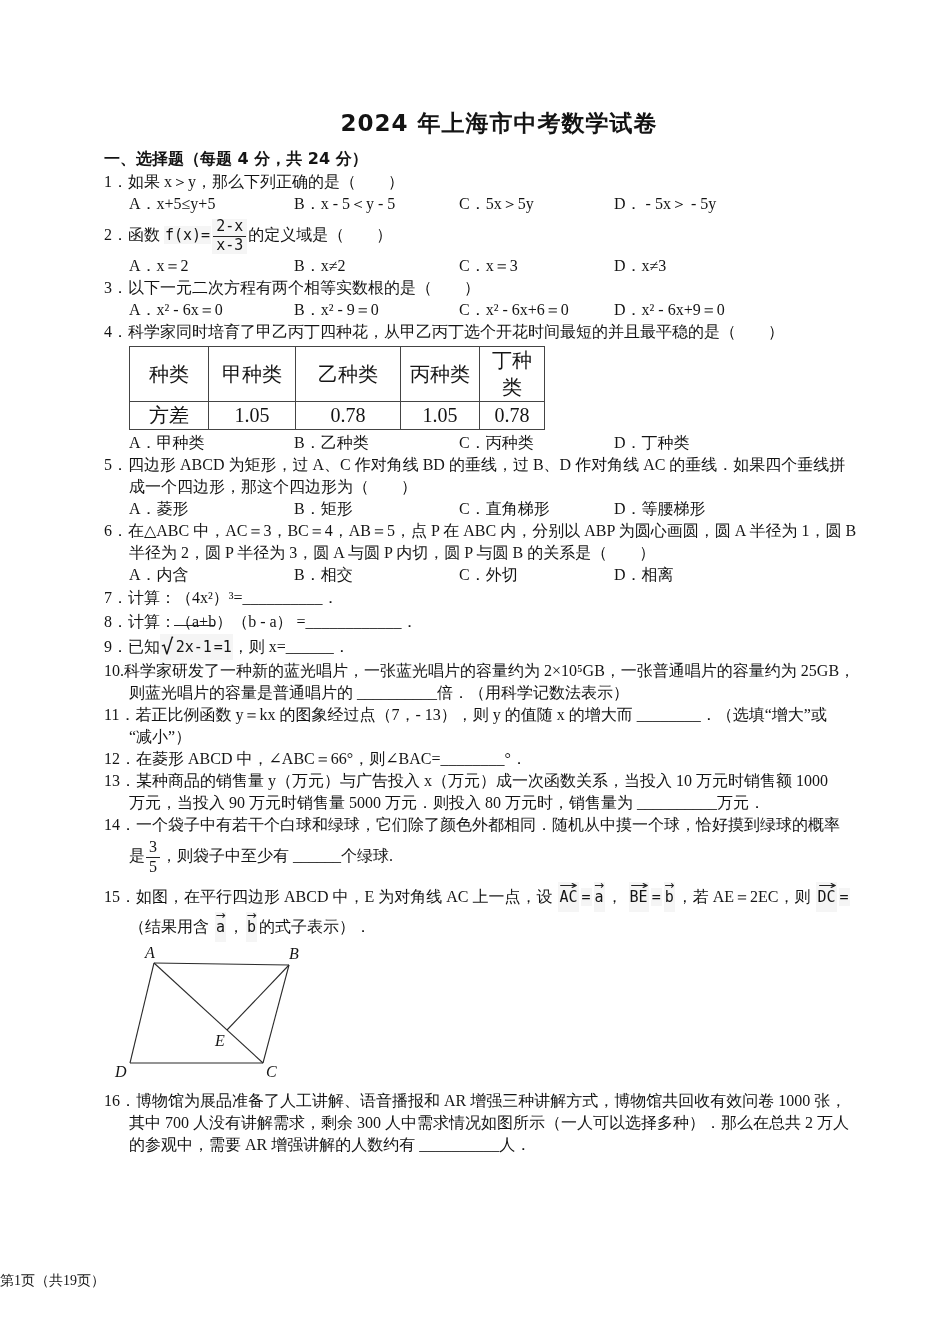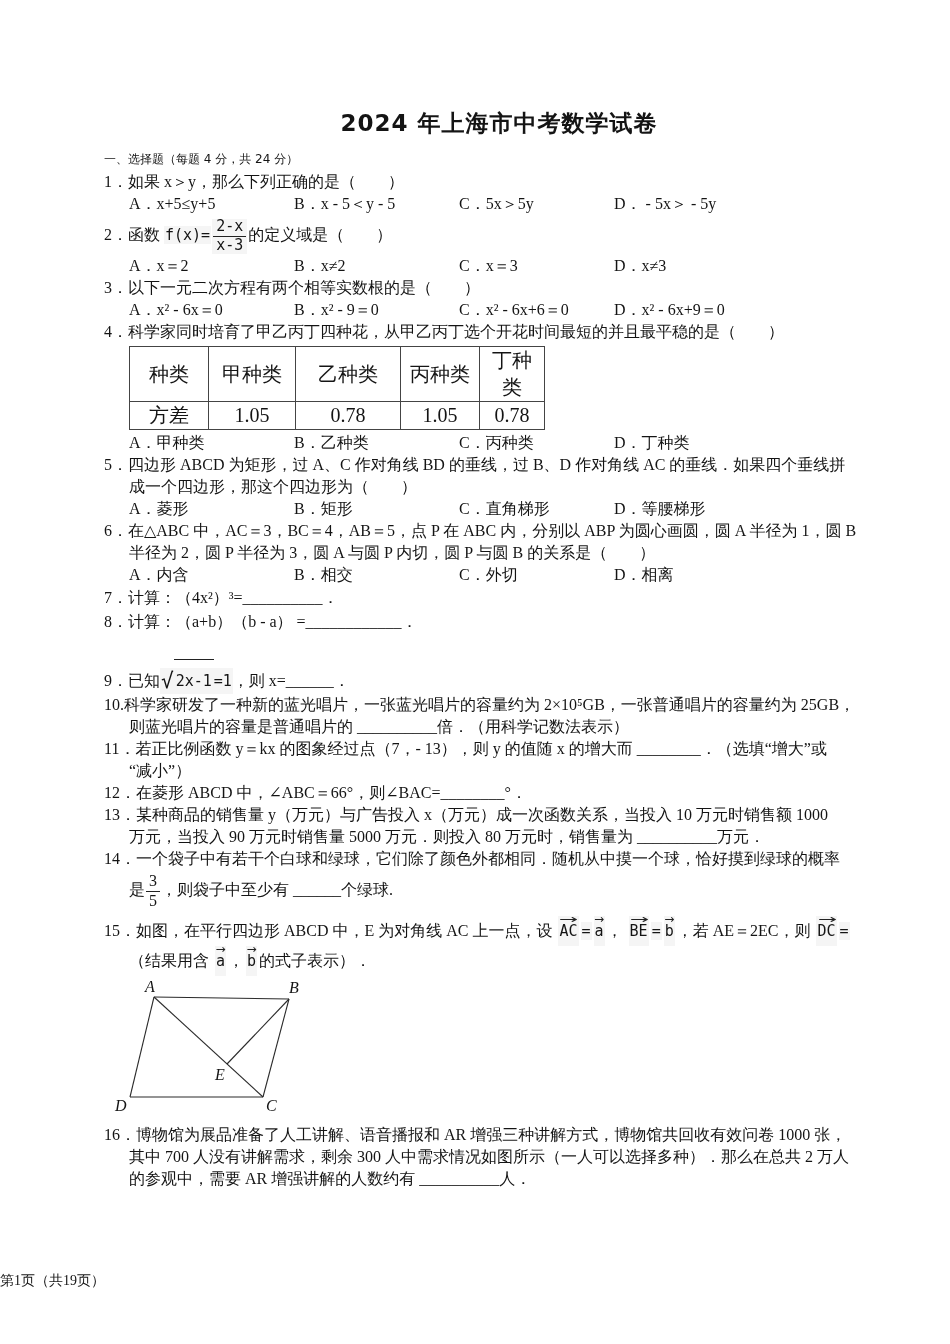--- a/index.html
+++ b/index.html
@@ -8,35 +8,35 @@
     font-family:"Liberation Serif","DejaVu Serif",serif;
     font-size:16px; color:#141414; overflow:hidden;
   }
   .page { position:absolute; left:104px; top:108px; width:790px; }
   .title {
     text-align:center; font-weight:bold; font-size:23px;
     font-family:"DejaVu Sans","Liberation Sans",sans-serif;
     margin:0 0 8px 0; letter-spacing:1px;
   }
   .section-h {
-    font-weight:normal; font-size:12px;
+    font-weight:bold; font-size:16px;
     font-family:"DejaVu Sans","Liberation Sans",sans-serif;
     line-height:24px; white-space:nowrap;
   }
   .line { line-height:22px; white-space:nowrap; }
   .cont { padding-left:25px; }
   .opts {
     display:grid; grid-template-columns:165px 165px 155px 1fr;
     padding-left:25px; line-height:22px; white-space:nowrap;
   }
   .opts span { white-space:nowrap; }
   
   .fm {
     font-family:"DejaVu Sans Mono","Liberation Mono",monospace;
-    background:#f5f5f5; font-size:15px; padding:0 1px;margin-top:34px;
+    background:#f5f5f5; font-size:15px; padding:0 1px;
   }
   .frac { display:inline-block; vertical-align:middle; text-align:center; line-height:1.05; margin:0 1px; }
   .frac .num { display:block; border-bottom:1.5px solid #222; padding:0 3px 1px 3px; }
   .frac .den { display:block; padding:1px 3px 0 3px; }
   .fracline { line-height:40px; }
   .sqrt { display:inline-block; white-space:nowrap; }
   .sqrt .sign { font-size:21px; vertical-align:-2px; }
   .sqrt .rad { border-top:1.5px solid #222; padding:12px 2px; }
   .vec { position:relative; display:inline-block; margin:0 2px; }
   .vec::before {

